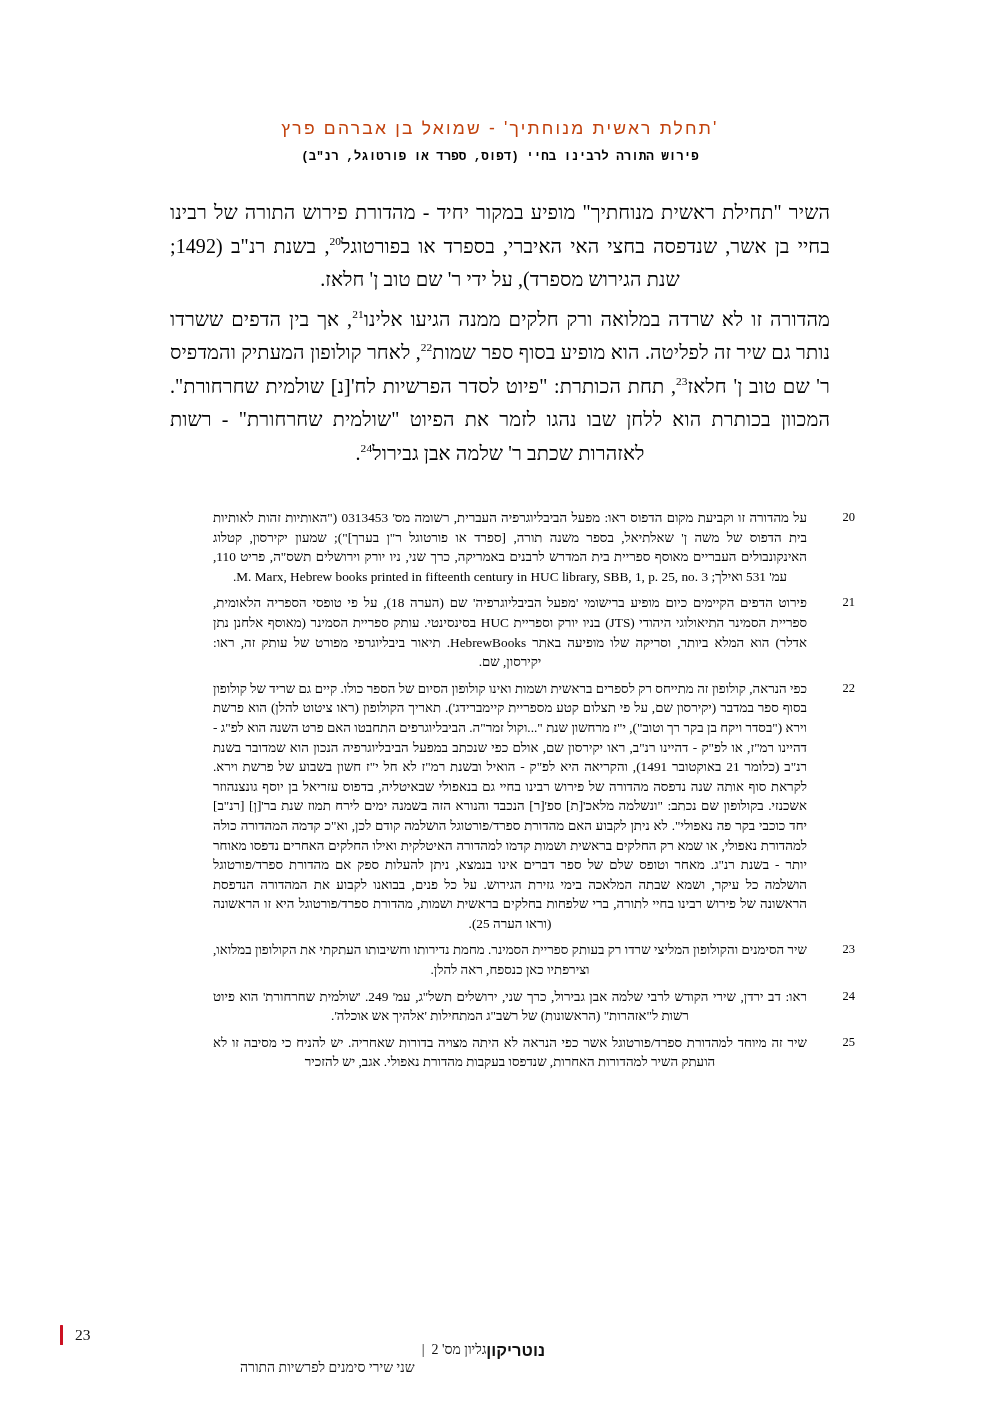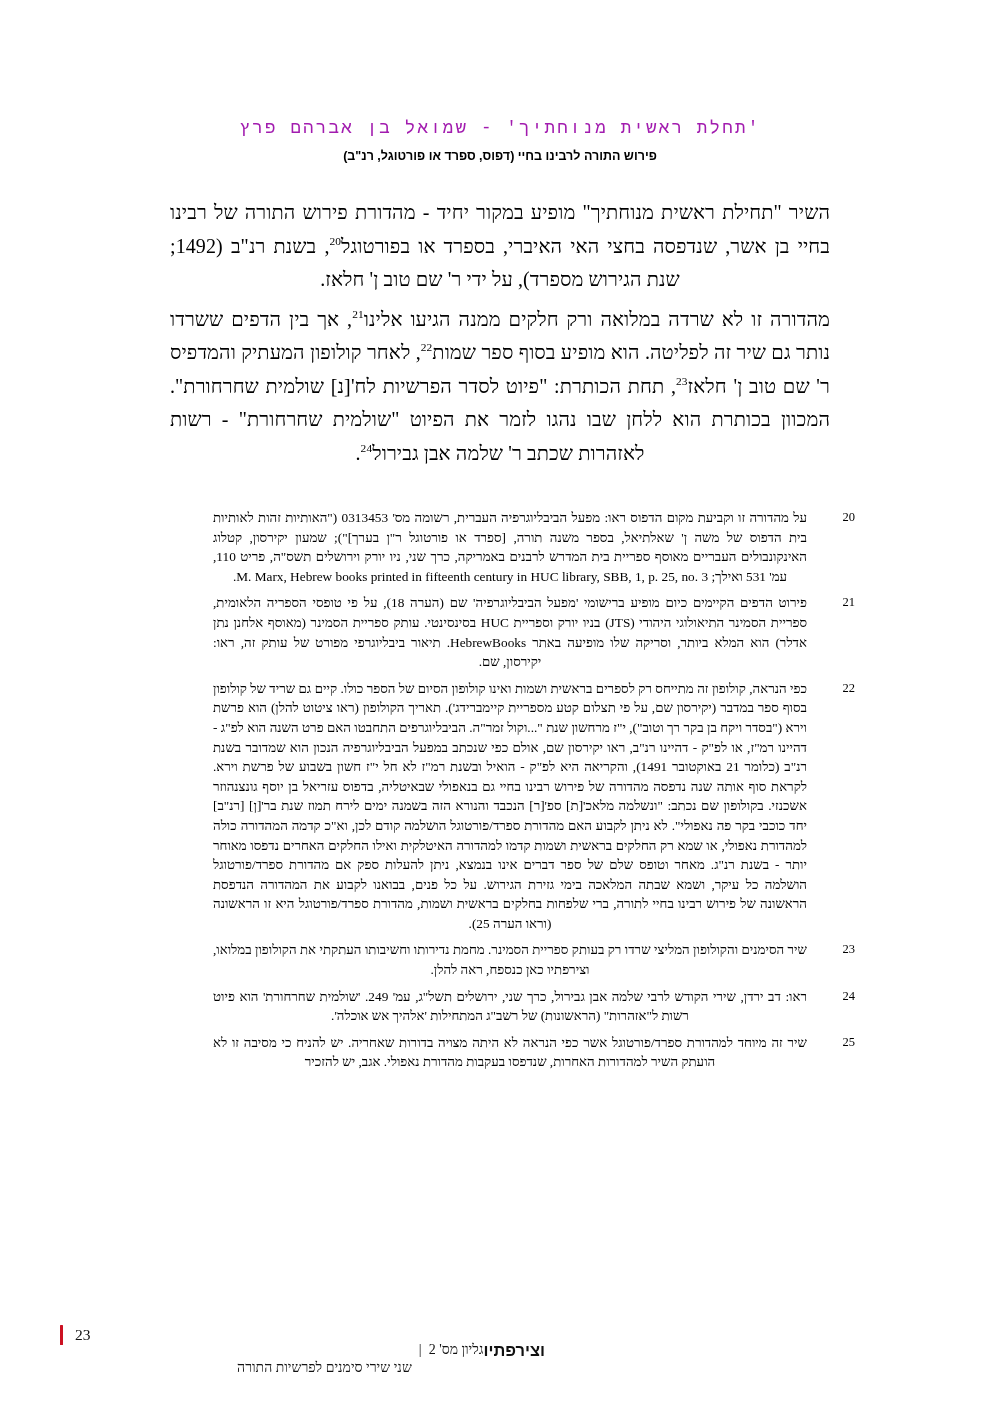--- a/index.html
+++ b/index.html
@@ -21,31 +21,31 @@
 
   
   .header-block {
     position: absolute;
     top: 118px;
     right: 170px;
     width: 660px;
     text-align: center;
   }
   .article-title {
-    font-family: Liberation Mono, monospace;
+    font-family: Liberation Sans, sans-serif;
     font-size: 17.5px;
     letter-spacing: 2.2px;
-    color: #a21caf;
+    color: #c2410c;
     white-space: nowrap;
     direction: rtl;
     margin: 0;
     font-weight: 400;
   }
   .article-subtitle {
-    font-family: Liberation Sans, sans-serif;
+    font-family: Liberation Mono, monospace;
     font-size: 12.5px;
     font-weight: bold;
     color: #000;
     margin-top: 11px;
     direction: rtl;
     white-space: nowrap;
   }
 
   
   .body-block {
@@ -223,21 +223,21 @@
 
     <div class="footnote">
       <div class="fn-num">25</div>
       <div class="fn-body">שיר זה מיוחד למהדורת ספרד/פורטוגל אשר כפי הנראה לא היתה מצויה בדורות שאחריה. יש להניח כי מסיבה זו לא הועתק השיר למהדורות האחרות, שנדפסו בעקבות מהדורת נאפולי. אגב, יש להזכיר</div>
     </div>
 
   </div>
 
   <div class="footer">
     <div class="footer-inner">
-      <span class="footer-journal">וצירפתיו</span>
+      <span class="footer-journal">נוטריקון</span>
       <span class="footer-issue">גליון מס' 2</span>
       <span class="footer-sep">|</span>
       <span class="footer-article">שני שירי סימנים לפרשיות התורה</span>
     </div>
     <div class="footer-right">
       <span class="footer-bar" style="background: rgb(204, 17, 34);"></span>
       <span class="footer-pagenum">23</span>
     </div>
   </div>
 

